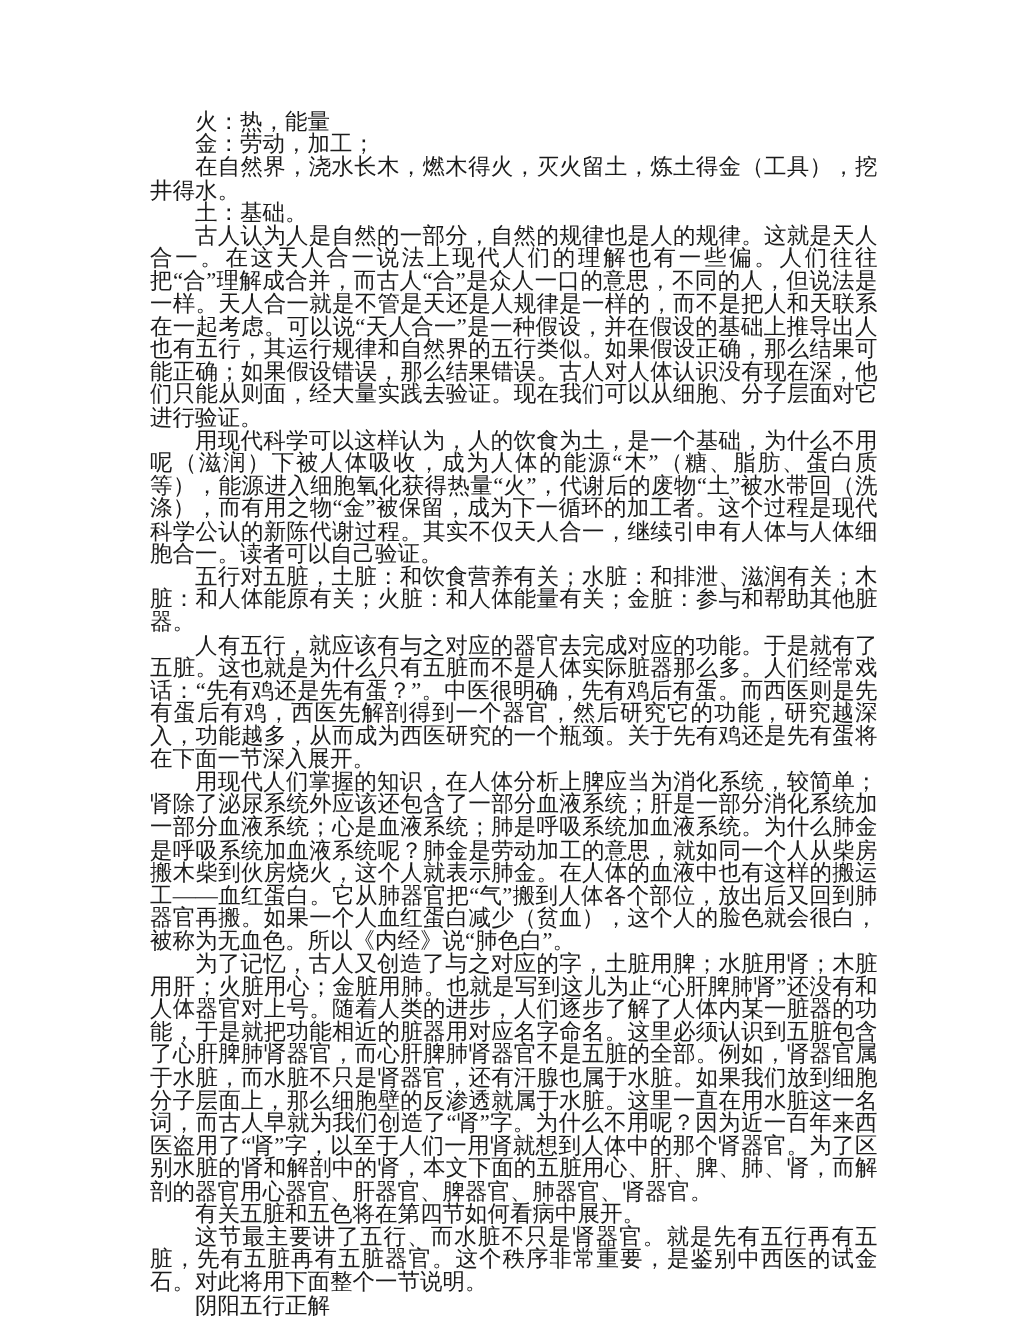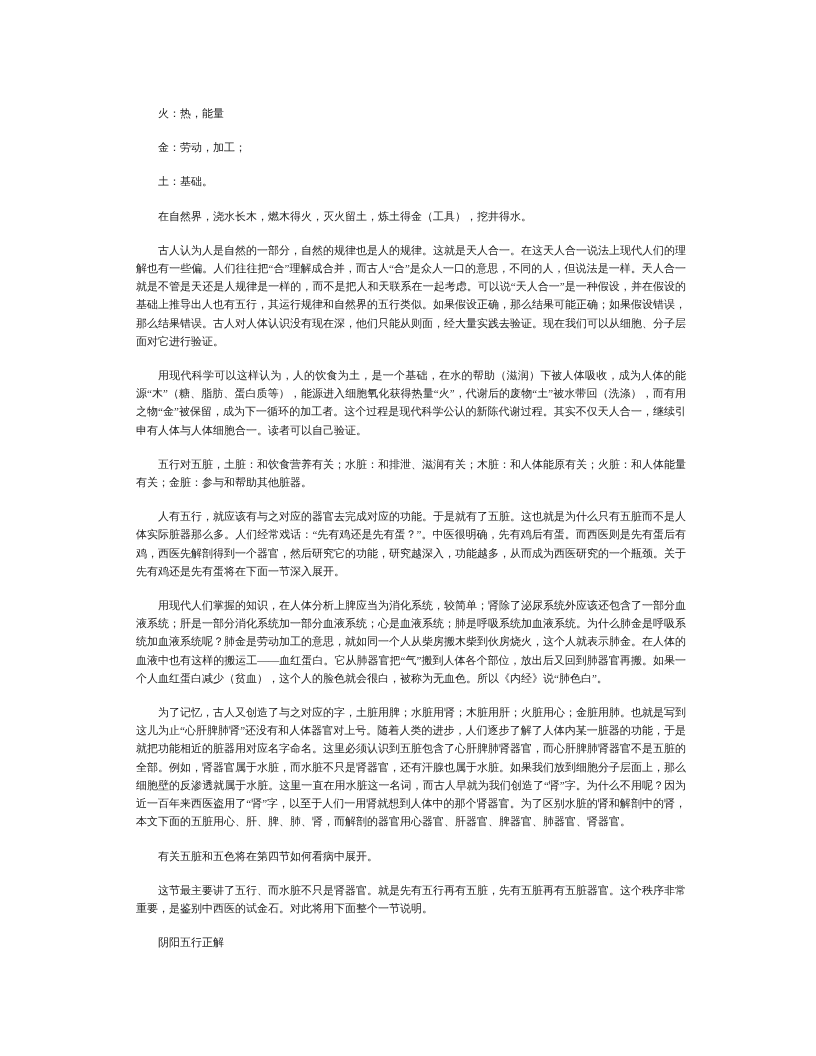--- a/index.html
+++ b/index.html
@@ -14,42 +14,42 @@
     background: #ffffff;
     overflow: hidden;
   }
   .content {
     position: absolute;
     left: 120px;
     top: 88px;
     width: 582px;
   }
   .para {
-    margin: 16px;
+    margin: 0;
     padding: 0;
     font-family: "Liberation Serif", "DejaVu Serif", serif;
-    font-size: 11px;
+    font-size: 18px;
     line-height: 18.2px;
     color: #1b1b1b;
     text-align: justify;
     text-indent: 2em;
     word-break: break-all;
   }
 </style>
 </head>
 <body>
 
 <div class="page">
   <div class="content">
     <p class="para">火：热，能量</p>
     <p class="para">金：劳动，加工；</p>
+    <p class="para">在自然界，浇水长木，燃木得火，灭火留土，炼土得金（工具），挖井得水。</p>
     <p class="para">土：基础。</p>
-    <p class="para">在自然界，浇水长木，燃木得火，灭火留土，炼土得金（工具），挖井得水。</p>
     <p class="para">古人认为人是自然的一部分，自然的规律也是人的规律。这就是天人合一。在这天人合一说法上现代人们的理解也有一些偏。人们往往把“合”理解成合并，而古人“合”是众人一口的意思，不同的人，但说法是一样。天人合一就是不管是天还是人规律是一样的，而不是把人和天联系在一起考虑。可以说“天人合一”是一种假设，并在假设的基础上推导出人也有五行，其运行规律和自然界的五行类似。如果假设正确，那么结果可能正确；如果假设错误，那么结果错误。古人对人体认识没有现在深，他们只能从则面，经大量实践去验证。现在我们可以从细胞、分子层面对它进行验证。</p>
-    <p class="para">用现代科学可以这样认为，人的饮食为土，是一个基础，在水的帮助（滋润）下被人体吸收，成为人体的能源“木”（糖、脂肪、蛋白质等），能源进入细胞氧化获得热量“火”，代谢后的废物“土”被水带回（洗涤），而有用之物“金”被保留，成为下一循环的加工者。这个过程是现代科学公认的新陈代谢过程。其实不仅天人合一，继续引申有人体与人体细胞合一。读者可以自己验证。</p>
+    <p class="para">用现代科学可以这样认为，人的饮食为土，是一个基础，为什么不用呢（滋润）下被人体吸收，成为人体的能源“木”（糖、脂肪、蛋白质等），能源进入细胞氧化获得热量“火”，代谢后的废物“土”被水带回（洗涤），而有用之物“金”被保留，成为下一循环的加工者。这个过程是现代科学公认的新陈代谢过程。其实不仅天人合一，继续引申有人体与人体细胞合一。读者可以自己验证。</p>
     <p class="para">五行对五脏，土脏：和饮食营养有关；水脏：和排泄、滋润有关；木脏：和人体能原有关；火脏：和人体能量有关；金脏：参与和帮助其他脏器。</p>
     <p class="para">人有五行，就应该有与之对应的器官去完成对应的功能。于是就有了五脏。这也就是为什么只有五脏而不是人体实际脏器那么多。人们经常戏话：“先有鸡还是先有蛋？”。中医很明确，先有鸡后有蛋。而西医则是先有蛋后有鸡，西医先解剖得到一个器官，然后研究它的功能，研究越深入，功能越多，从而成为西医研究的一个瓶颈。关于先有鸡还是先有蛋将在下面一节深入展开。</p>
     <p class="para">用现代人们掌握的知识，在人体分析上脾应当为消化系统，较简单；肾除了泌尿系统外应该还包含了一部分血液系统；肝是一部分消化系统加一部分血液系统；心是血液系统；肺是呼吸系统加血液系统。为什么肺金是呼吸系统加血液系统呢？肺金是劳动加工的意思，就如同一个人从柴房搬木柴到伙房烧火，这个人就表示肺金。在人体的血液中也有这样的搬运工——血红蛋白。它从肺器官把“气”搬到人体各个部位，放出后又回到肺器官再搬。如果一个人血红蛋白减少（贫血），这个人的脸色就会很白，被称为无血色。所以《内经》说“肺色白”。</p>
     <p class="para">为了记忆，古人又创造了与之对应的字，土脏用脾；水脏用肾；木脏用肝；火脏用心；金脏用肺。也就是写到这儿为止“心肝脾肺肾”还没有和人体器官对上号。随着人类的进步，人们逐步了解了人体内某一脏器的功能，于是就把功能相近的脏器用对应名字命名。这里必须认识到五脏包含了心肝脾肺肾器官，而心肝脾肺肾器官不是五脏的全部。例如，肾器官属于水脏，而水脏不只是肾器官，还有汗腺也属于水脏。如果我们放到细胞分子层面上，那么细胞壁的反渗透就属于水脏。这里一直在用水脏这一名词，而古人早就为我们创造了“肾”字。为什么不用呢？因为近一百年来西医盗用了“肾”字，以至于人们一用肾就想到人体中的那个肾器官。为了区别水脏的肾和解剖中的肾，本文下面的五脏用心、肝、脾、肺、肾，而解剖的器官用心器官、肝器官、脾器官、肺器官、肾器官。</p>
     <p class="para">有关五脏和五色将在第四节如何看病中展开。</p>
     <p class="para">这节最主要讲了五行、而水脏不只是肾器官。就是先有五行再有五脏，先有五脏再有五脏器官。这个秩序非常重要，是鉴别中西医的试金石。对此将用下面整个一节说明。</p>
     <p class="para">阴阳五行正解</p>
   </div>
 </div>
 

